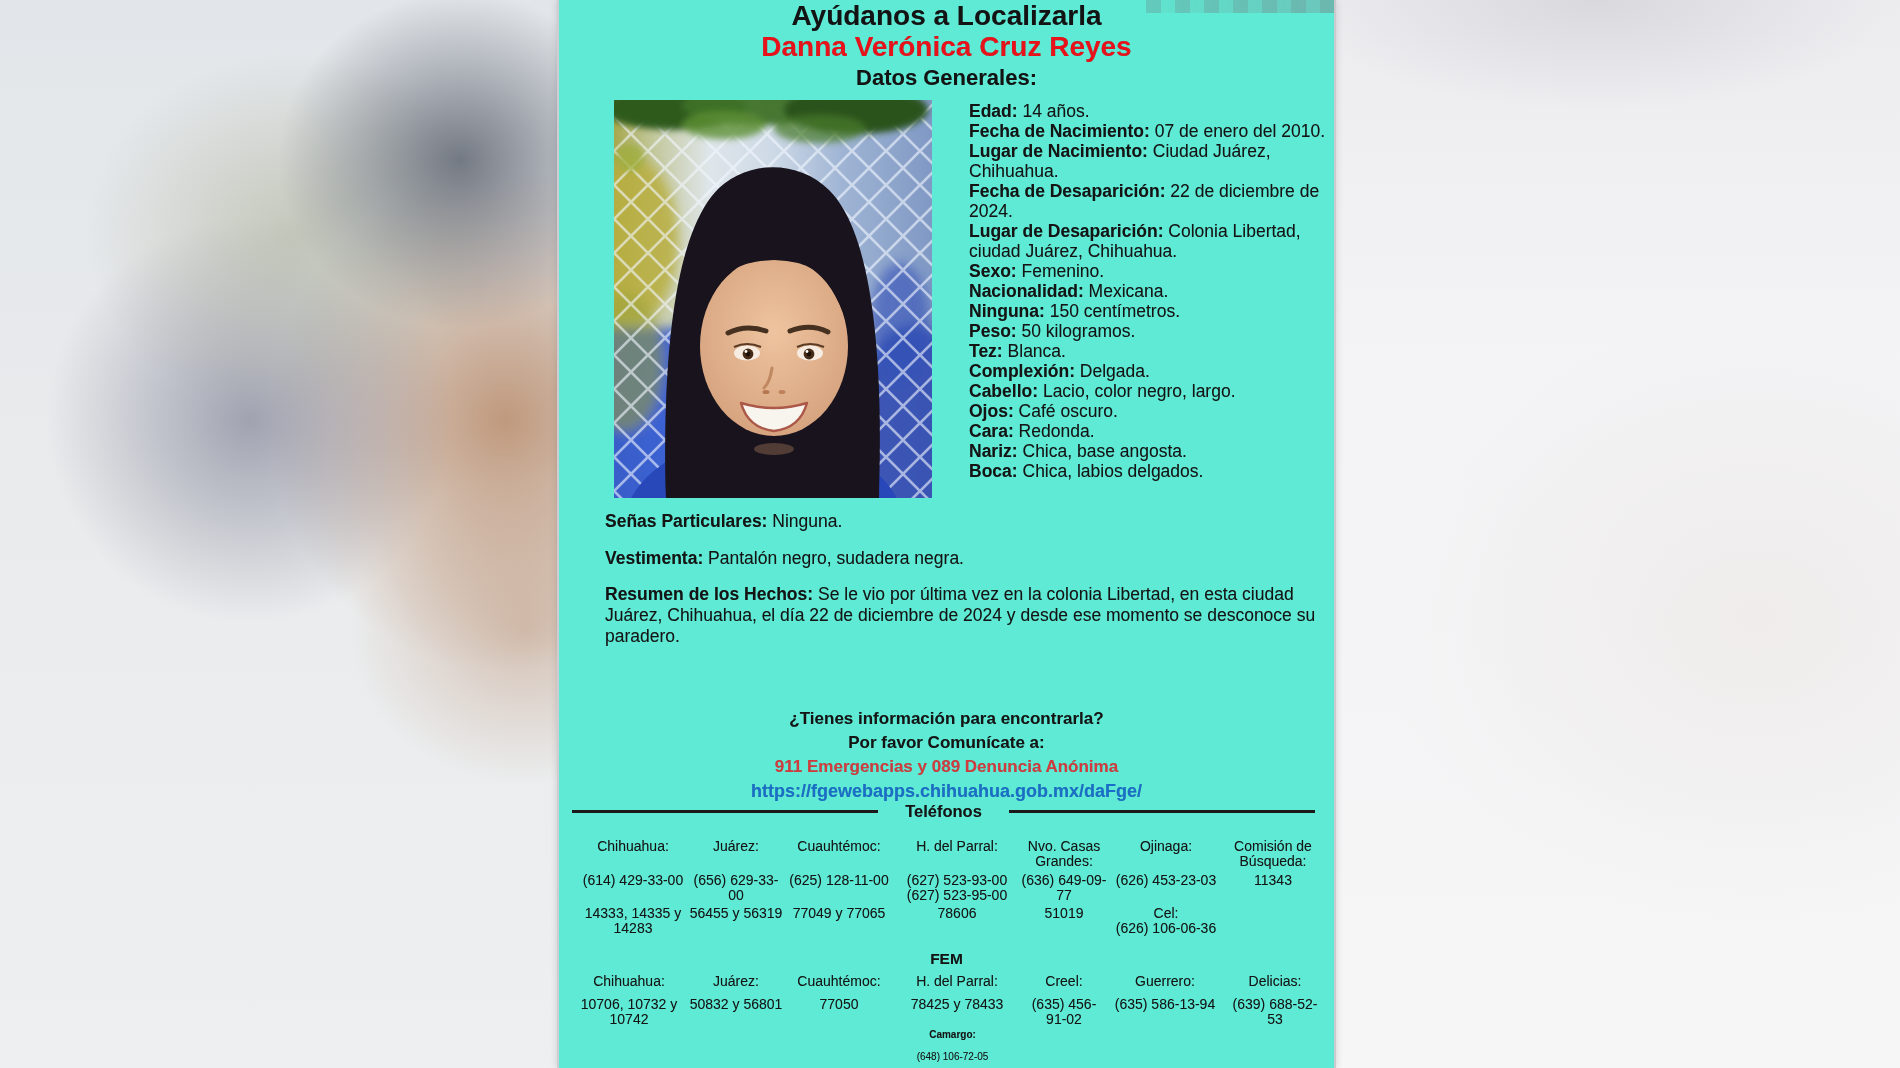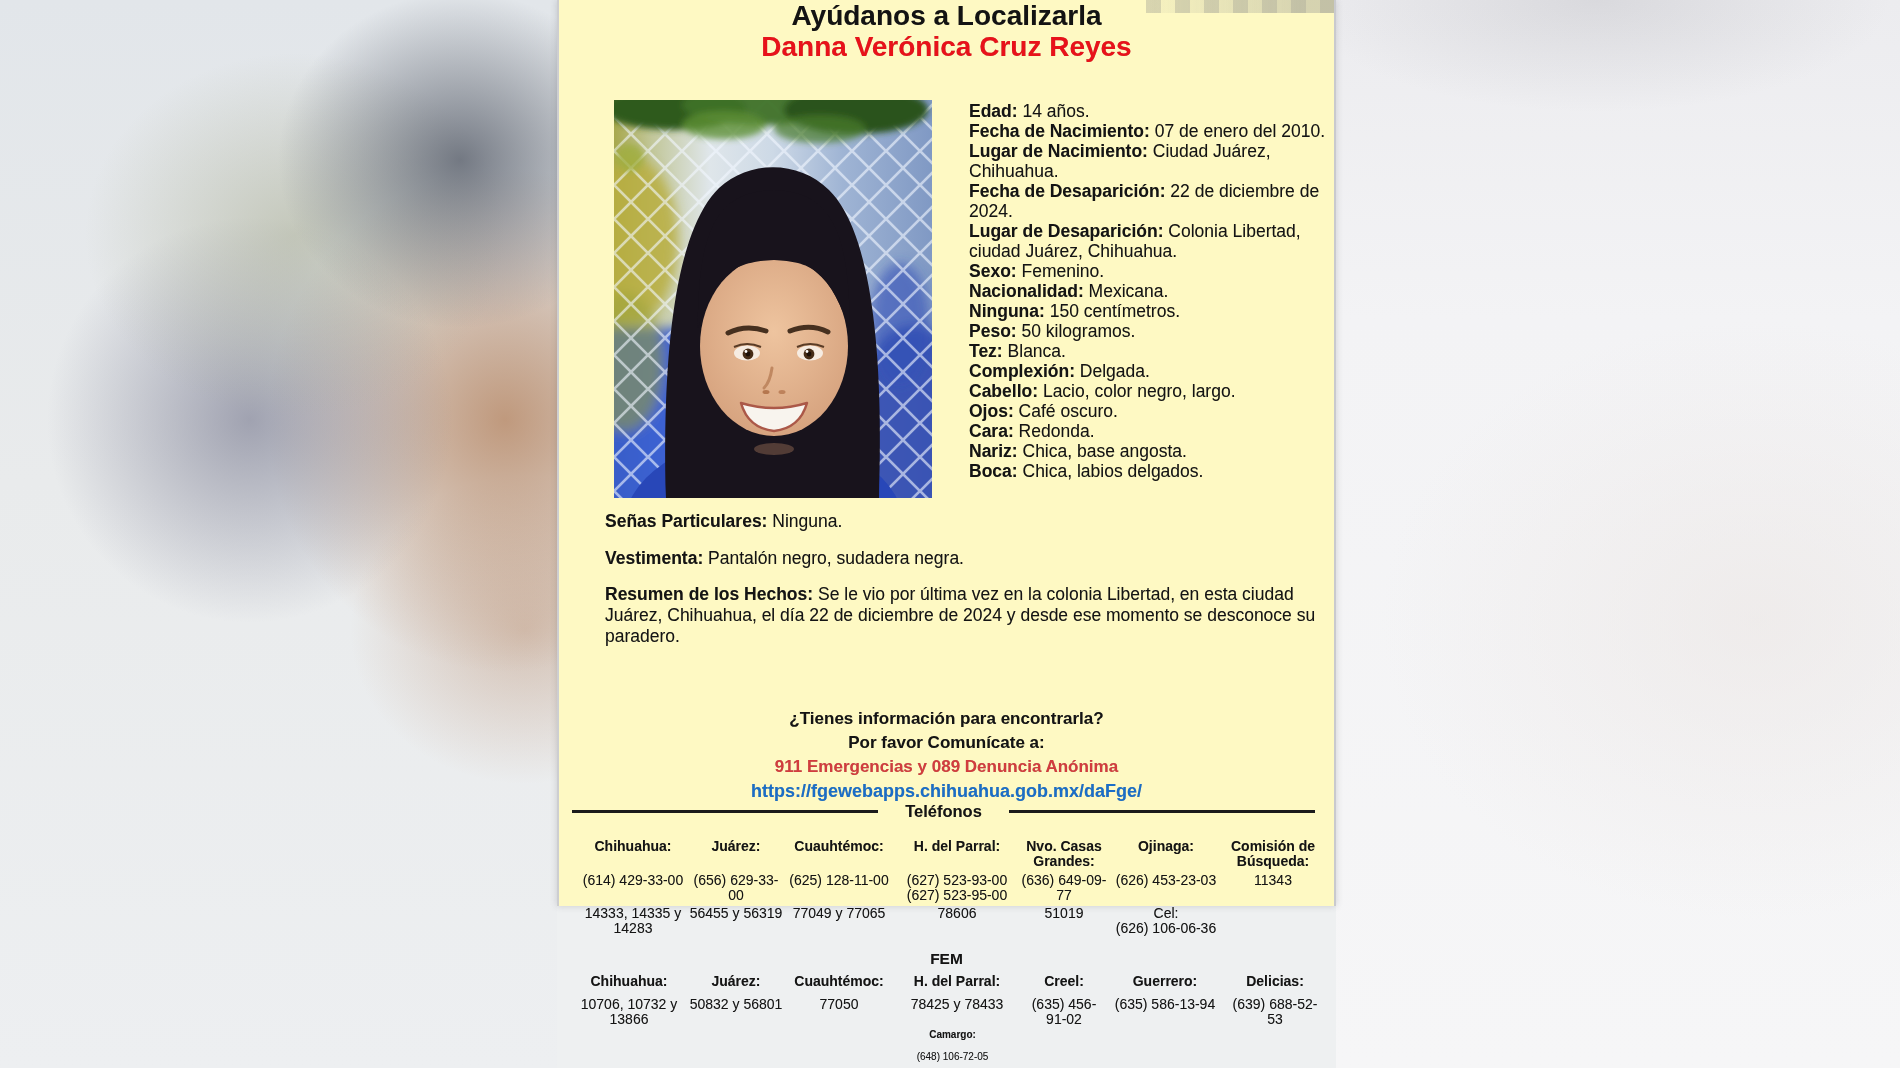--- a/index.html
+++ b/index.html
@@ -22,21 +22,21 @@
   
   .bg-right{
     position:absolute;left:1336px;top:0;width:564px;height:1068px;
     background:
       radial-gradient(420px 160px at 260px 0px, rgba(150,150,158,.22), rgba(150,150,158,0) 70%),
       radial-gradient(500px 400px at 420px 620px, rgba(235,230,228,.6), rgba(235,230,228,0) 75%),
       linear-gradient(180deg,#ececef 0%,#f3f3f5 30%,#f6f6f7 100%);
   }
   
   .page{
-    position:absolute;left:557px;top:0;width:779px;height:906px;background:#fef9c3;
+    position:absolute;left:557px;top:0;width:779px;height:1068px;background:#5eead4;
     border-left:2px solid #cdced1;border-right:2px solid #c9cace;
     box-sizing:border-box;box-shadow:0 0 7px rgba(60,60,70,.20);
     color:#141414;
   }
   .page *{text-shadow:0 0 .6px rgba(20,20,20,.28);}
   .page-top-mark{
     position:absolute;top:0;right:0;width:188px;height:13px;opacity:.75;
     background:
       linear-gradient(90deg, rgba(130,132,138,0) 0%, rgba(130,132,138,.40) 85%),
       repeating-linear-gradient(90deg, rgba(110,112,120,.35) 0 15px, rgba(110,112,120,.05) 15px 29px);
@@ -59,41 +59,42 @@
   .contact{position:absolute;top:707px;left:0;right:0;text-align:center;font-weight:bold;}
   .contact div{line-height:24px;font-size:17px;}
   .contact .url{font-size:18px;color:#1a6ec8;cursor:pointer;}
   .contact .emerg{color:#d23c3e;}
 
   .tel-header{position:absolute;top:801px;left:0;right:6px;display:flex;align-items:center;justify-content:center;}
   .tel-header .rule{width:306px;height:3px;background:#1b1b1b;}
   .tel-header .lbl{font-size:16.5px;font-weight:bold;margin:0 27px;line-height:20px;}
 
   .tgrid{position:absolute;display:grid;text-align:center;font-size:14px;}
-  .tgrid .hd{font-weight:bold;line-height:15px;text-align:center;}
+  .tgrid .hd{font-weight:normal;line-height:15px;text-align:center;}
   .tgrid .vl{line-height:15px;white-space:pre-line;}
   .phones{top:839px;left:20px;grid-template-columns:108px 98px 108px 128px 86px 118px 96px;grid-template-rows:34px 33px auto;}
   .femgrid{top:974px;left:14px;grid-template-columns:112px 102px 104px 132px 82px 120px 100px;grid-template-rows:23px auto;}
   .fem-title{position:absolute;top:950px;left:0;right:0;text-align:center;font-size:15.5px;font-weight:bold;}
   .camargo{position:absolute;top:1027px;left:12px;right:0;text-align:center;font-size:10px;}
   .camargo .hd{font-weight:bold;line-height:15px;}
   .camargo .vl{line-height:15px;margin-top:7px;text-align:center;}
 </style>
 </head>
 <body>
 
 <div class="bg-left"></div>
 <div class="bg-right"></div>
 
 <div class="page">
   <div class="page-top-mark"></div>
 
   <div class="title-block">
     <h1 class="headline">Ayúdanos a Localizarla</h1>
     <h2 class="victim-name">Danna Verónica Cruz Reyes</h2>
+    <h3 class="section-title">Datos Generales:</h3>
   </div>
 
   <svg class="photo" viewBox="0 0 318 398" xmlns="http://www.w3.org/2000/svg">
     <defs>
       <linearGradient id="bgGrad" x1="0" y1="0" x2="1" y2="0">
         <stop offset="0" stop-color="#a8a84e"></stop>
           <stop offset=".12" stop-color="#c2c79a"></stop>
         <stop offset=".30" stop-color="#dfe6ea"></stop>
           <stop offset=".50" stop-color="#cdd9e6"></stop>
         <stop offset=".72" stop-color="#9fb4d4"></stop>
@@ -222,21 +223,21 @@
   <div class="fem-title">FEM</div>
 
   <div class="tgrid femgrid">
     <div class="hd">Chihuahua:</div>
     <div class="hd">Juárez:</div>
     <div class="hd">Cuauhtémoc:</div>
     <div class="hd">H. del Parral:</div>
     <div class="hd">Creel:</div>
     <div class="hd">Guerrero:</div>
     <div class="hd">Delicias:</div>
-    <div class="vl">10706, 10732 y 13866</div>
+    <div class="vl">10706, 10732 y 10742</div>
     <div class="vl">50832 y 56801</div>
     <div class="vl">77050</div>
     <div class="vl">78425 y 78433</div>
     <div class="vl">(635) 456-91-02</div>
     <div class="vl">(635) 586-13-94</div>
     <div class="vl">(639) 688-52-53</div>
   </div>
 
   <div class="camargo">
     <div class="hd">Camargo:</div>

